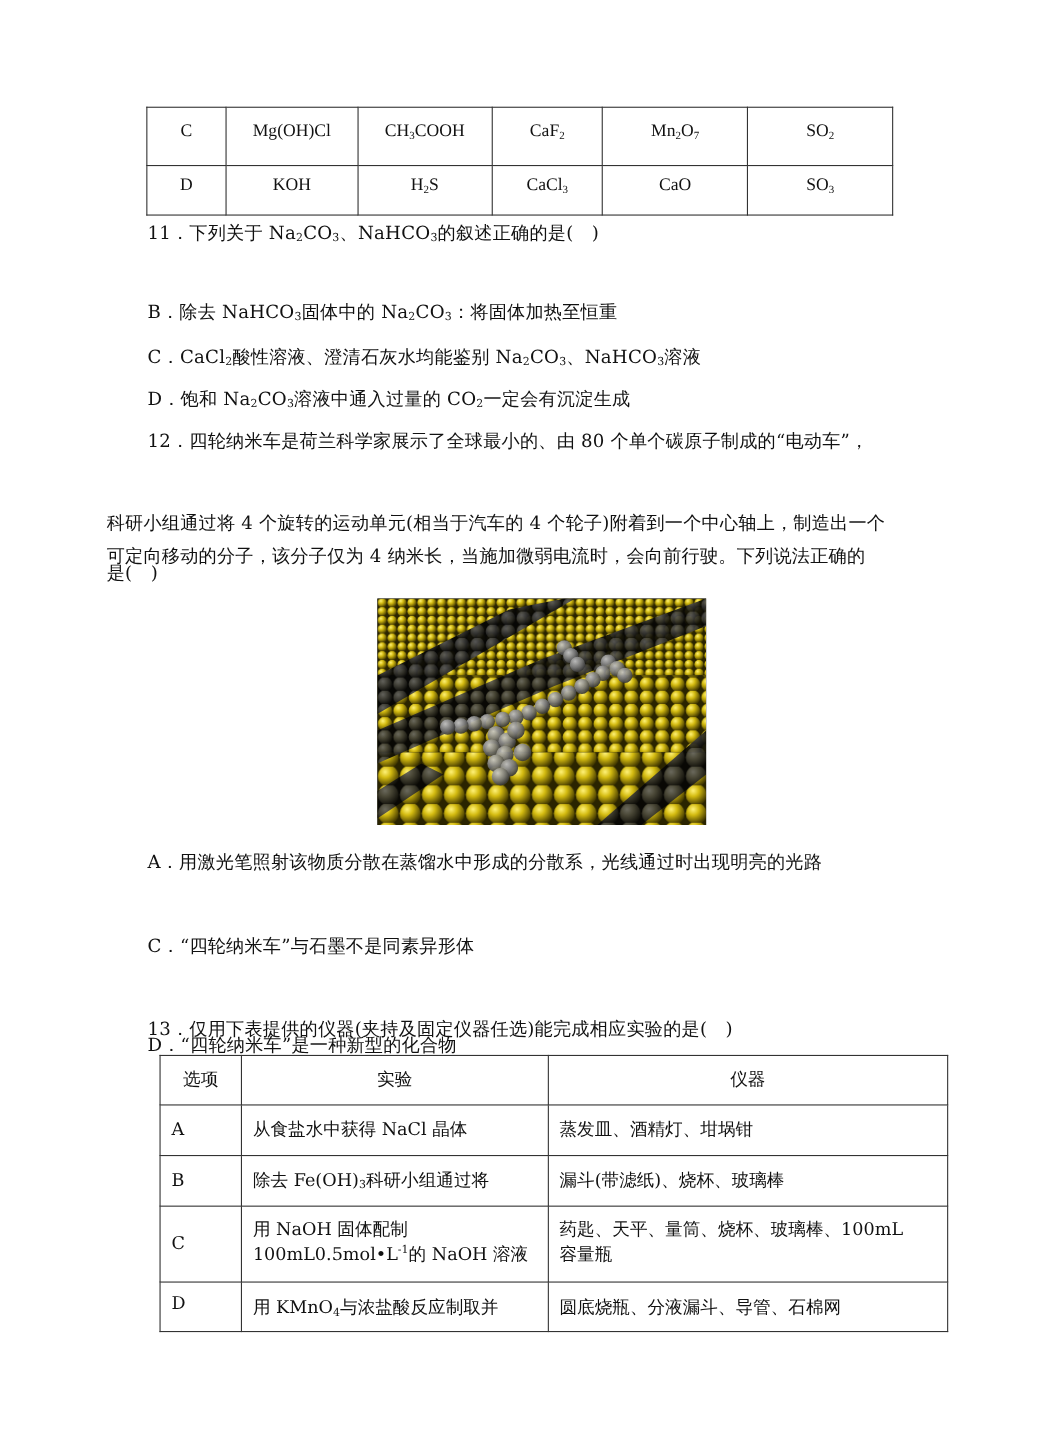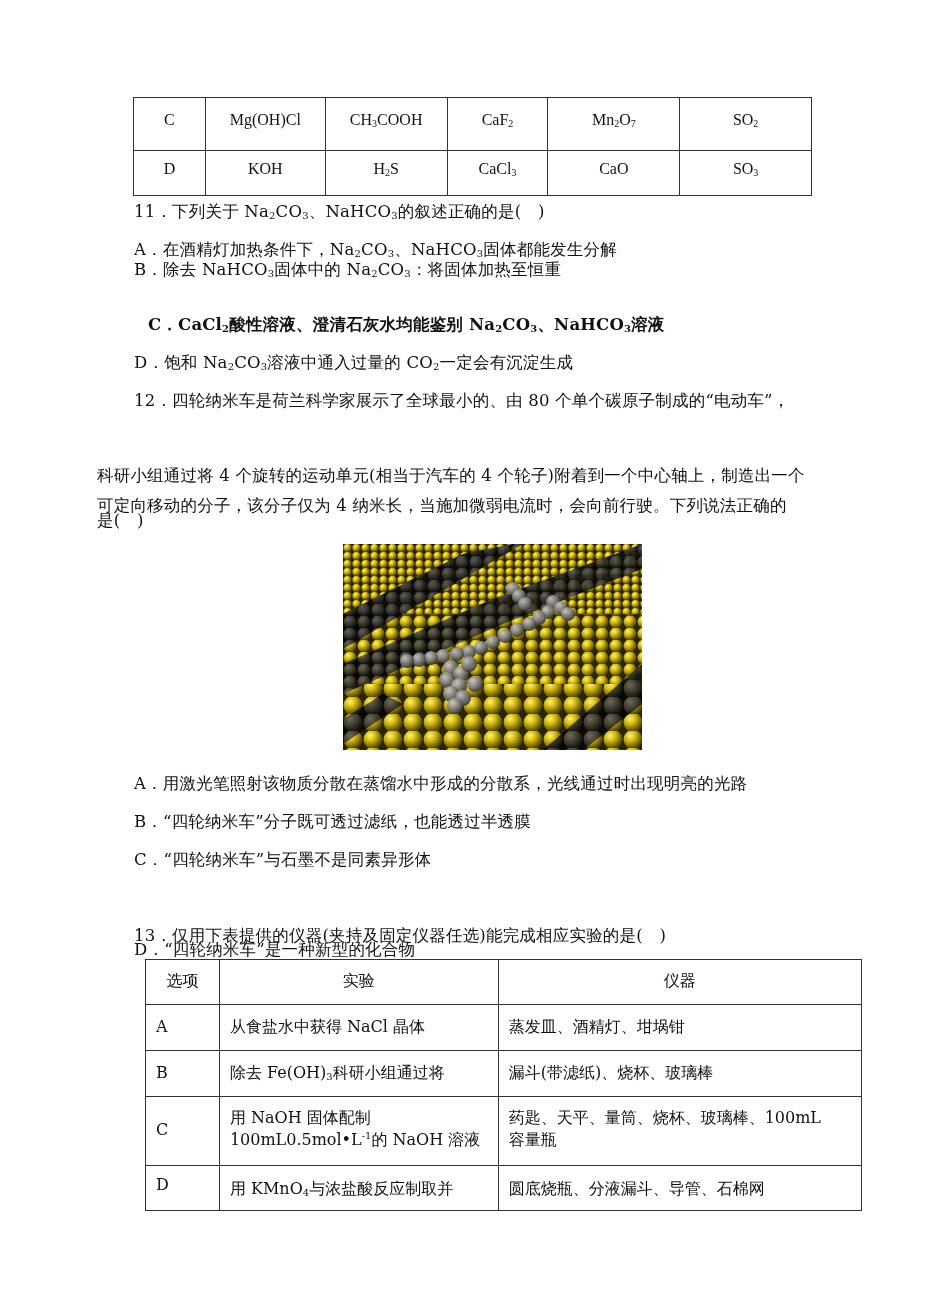--- a/index.html
+++ b/index.html
@@ -113,29 +113,26 @@
       <td>CaO</td>
       <td><span>SO</span><sub>3</sub></td>
     </tr>
   </tbody>
     </table>
 
   <div class="line" style="left:134px; top:202px;">
     <span>11．</span><span>下列关于 Na</span><sub>2</sub><span>CO</span><sub>3</sub><span>、NaHCO</span><sub>3</sub><span>的叙述正确的是(　)</span>
   </div>
 
-  <div class="line" style="left:134px; top:240px;">
-    <span>A．</span><span>在酒精灯加热条件下，Na</span><sub>2</sub><span>CO</span><sub>3</sub><span>、NaHCO</span><sub>3</sub><span>固体都能发生分解</span>
-  </div>
-
-  <div class="line" style="left:134px; top:260px;">
+
+  <div class="line" style="left:134px; top:274px;">
     <span>B．</span><span>除去 NaHCO</span><sub>3</sub><span>固体中的 Na</span><sub>2</sub><span>CO</span><sub>3</sub><span>：将固体加热至恒重</span>
   </div>
 
-  <div class="line" style="left:148px; top:315px;font-weight:bold;">
+  <div class="line" style="left:134px; top:315px;">
     <span>C．</span><span>CaCl</span><sub>2</sub><span>酸性溶液、澄清石灰水均能鉴别 Na</span><sub>2</sub><span>CO</span><sub>3</sub><span>、NaHCO</span><sub>3</sub><span>溶液</span>
   </div>
 
   <div class="line" style="left:134px; top:353px;">
     <span>D．</span><span>饱和 Na</span><sub>2</sub><span>CO</span><sub>3</sub><span>溶液中通入过量的 CO</span><sub>2</sub><span>一定会有沉淀生成</span>
   </div>
 
   <div class="line" style="left:134px; top:391px;">12．四轮纳米车是荷兰科学家展示了全球最小的、由 80 个单个碳原子制成的“电动车”，</div>
   <div class="line" style="left:97px; top:430px;margin-top:36px;">科研小组通过将 4 个旋转的运动单元(相当于汽车的 4 个轮子)附着到一个中心轴上，制造出一个</div>
   <div class="line" style="left:97px; top:496px;">可定向移动的分子，该分子仅为 4 纳米长，当施加微弱电流时，会向前行驶。下列说法正确的</div>
@@ -216,21 +213,20 @@
         <circle cx="108" cy="150" r="8" fill="url(#grey)"></circle>
         <circle cx="120" cy="154" r="8" fill="url(#grey)"></circle>
         <circle cx="112" cy="162" r="8" fill="url(#grey)"></circle>
         <circle cx="126" cy="120" r="8" fill="url(#grey)"></circle>
         <circle cx="132" cy="140" r="8" fill="url(#grey)"></circle>
       </g>
     </svg>
   </div>
 
   <div class="line" style="left:134px; top:774px;">A．用激光笔照射该物质分散在蒸馏水中形成的分散系，光线通过时出现明亮的光路</div>
-  <div class="line" style="left:134px; top:812px;">B．“四轮纳米车”分子既可透过滤纸，也能透过半透膜</div>
   <div class="line" style="left:134px; top:850px;">C．“四轮纳米车”与石墨不是同素异形体</div>
   <div class="line" style="left:134px; top:940px;">D．“四轮纳米车”是一种新型的化合物</div>
 
   <div class="line" style="left:134px; top:926px;">13．仅用下表提供的仪器(夹持及固定仪器任选)能完成相应实验的是(　)</div>
 
   <table class="instr">
     <colgroup>
       <col style="width:74px">
         <col style="width:279px">
         <col style="width:364px">

